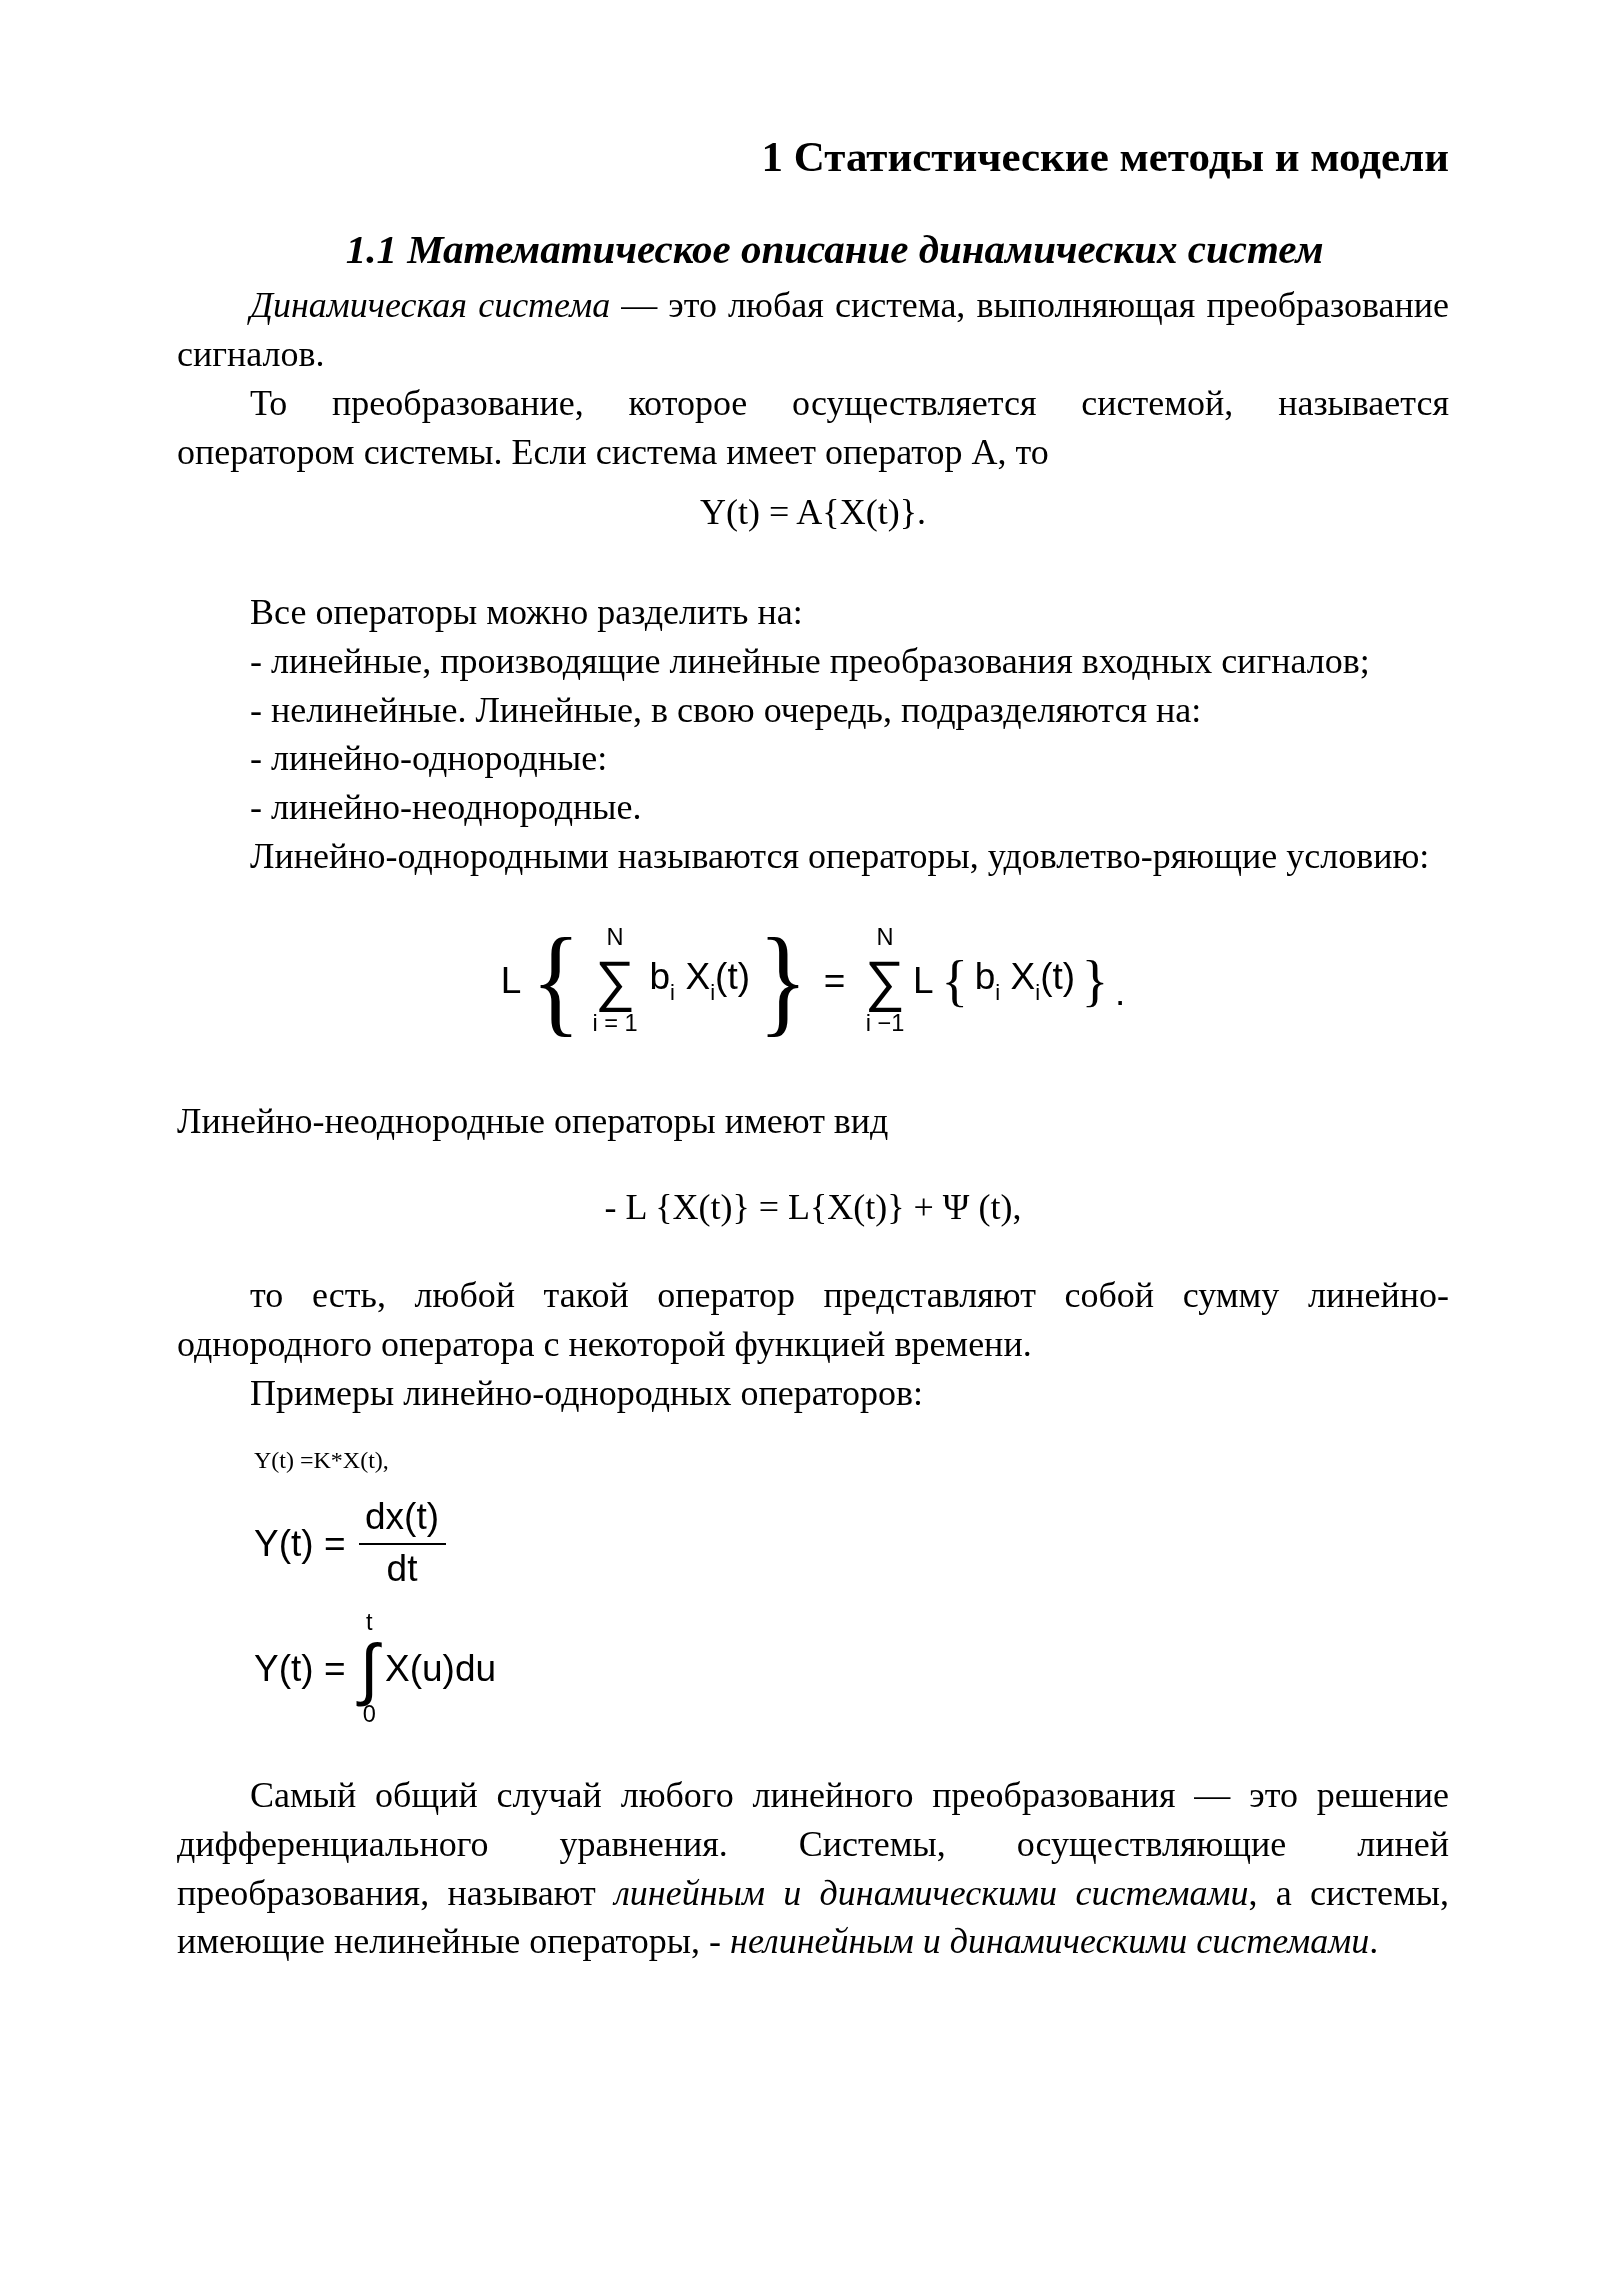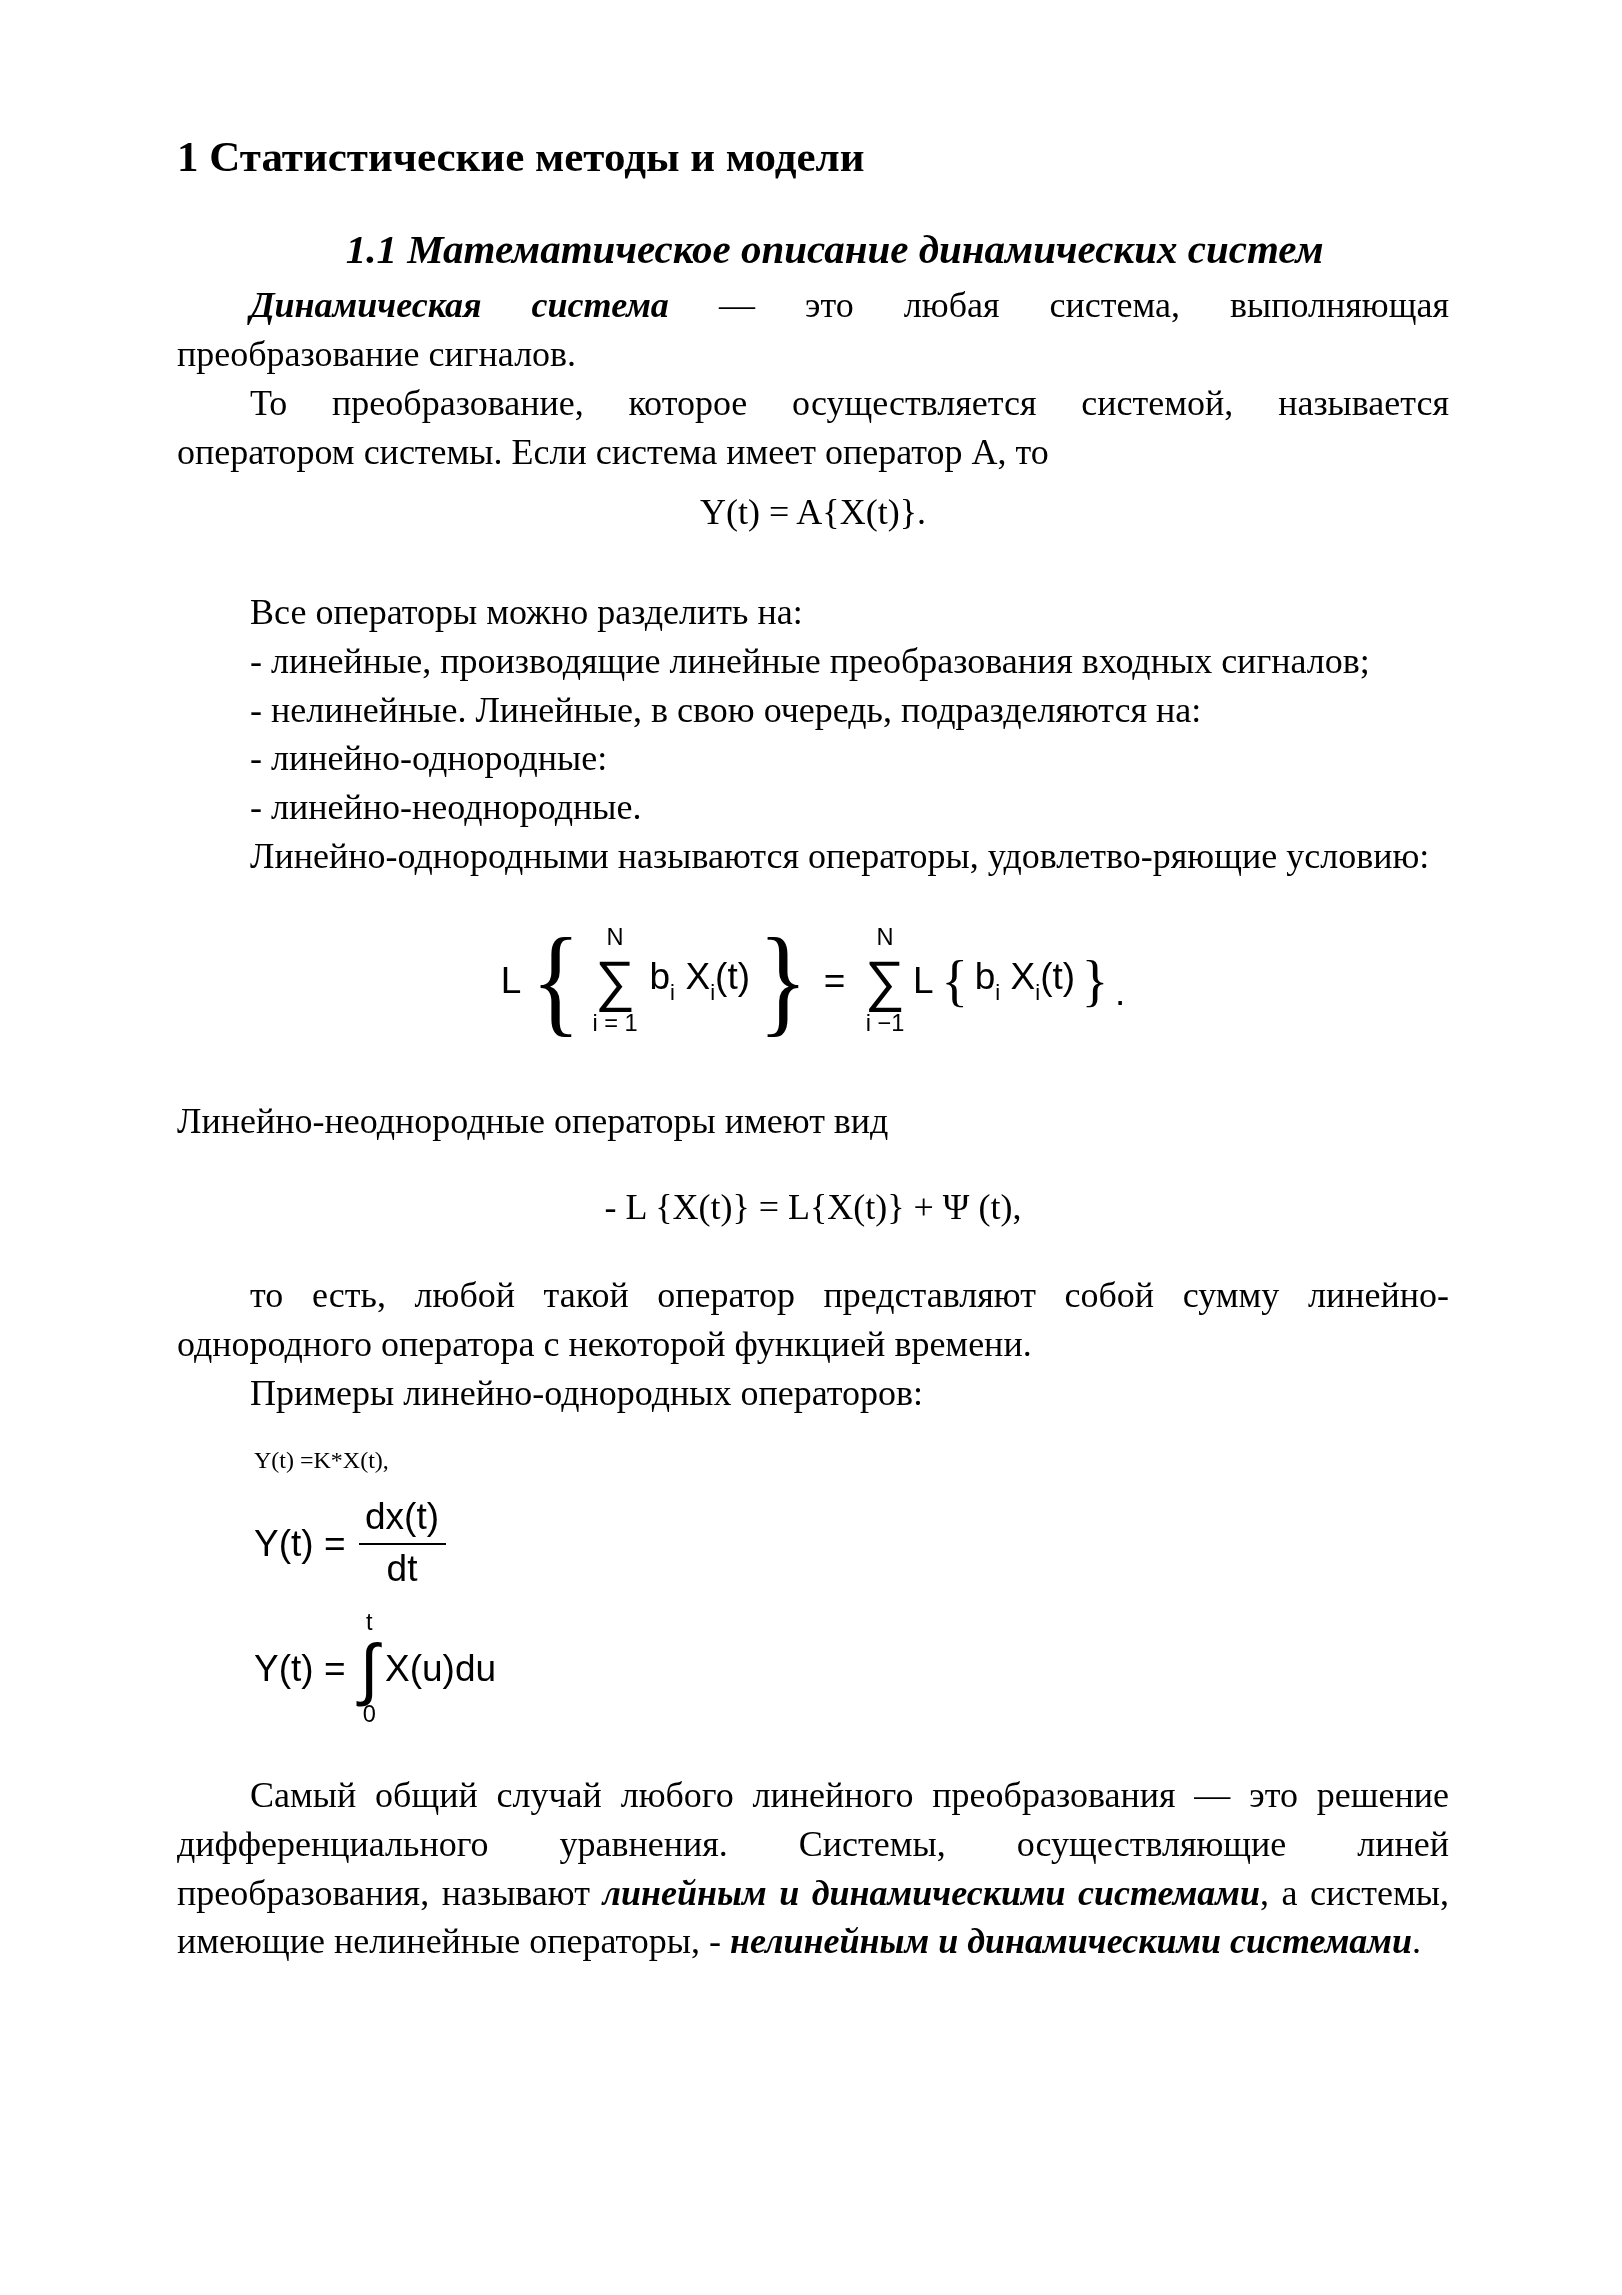--- a/index.html
+++ b/index.html
@@ -14,20 +14,21 @@
   }
   .page {
     padding: 131px 173px 0 177px;
     box-sizing: border-box;
   }
   h1 {
     font-size: 43px;
     font-weight: bold;
     margin: 0 0 41px 0;
     line-height: 1.2;
+    text-align: right;
   }
   h2 {
     font-size: 41px;
     font-weight: bold;
     font-style: italic;
     text-align: right;
     line-height: 1.25;
     max-width: 1021px;
     margin: 0 auto 6.5px auto;
   }
@@ -114,21 +115,21 @@
     display: inline-flex;
     flex-direction: column;
     align-items: center;
     line-height: 1;
     margin: 0 6.5px 0 14.4px;
   }
   .int-stack .int-lim { font-size: 23.6px; line-height: 1.3; }
   .int-stack .int-glyph { font-size: 68px; line-height: 0.9; }
 
   .final-para { margin-top: 41px; }
-  i { font-style: italic; font-weight: bold; }
+  i { font-style: italic; }
 </style>
 </head>
 <body>
 
 <div class="page">
 
   <h1>1 Статистические методы и модели</h1>
 
   <h2>1.1 Математическое описание динамических систем</h2>
 

